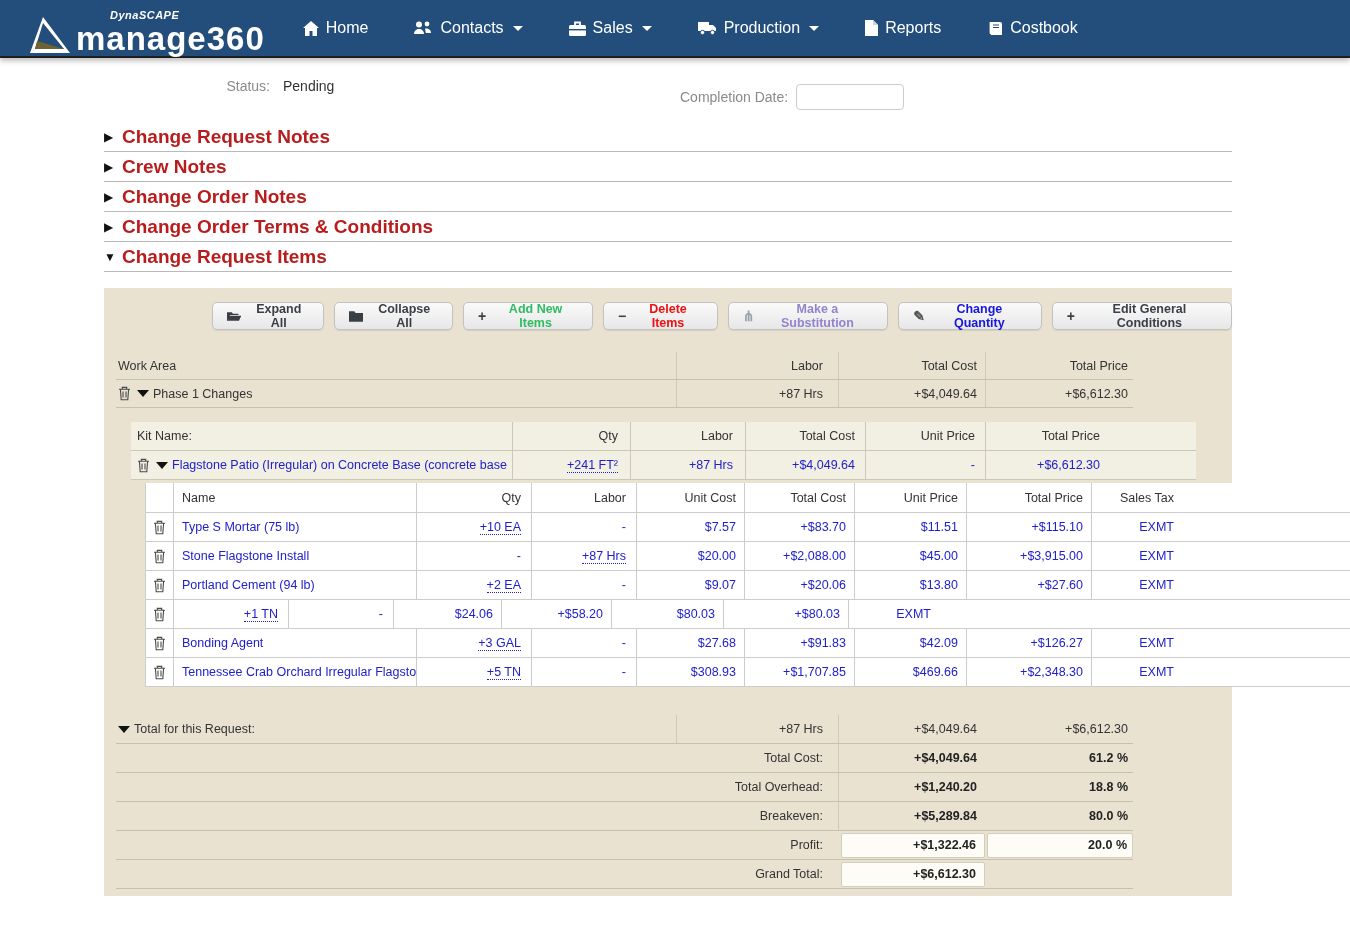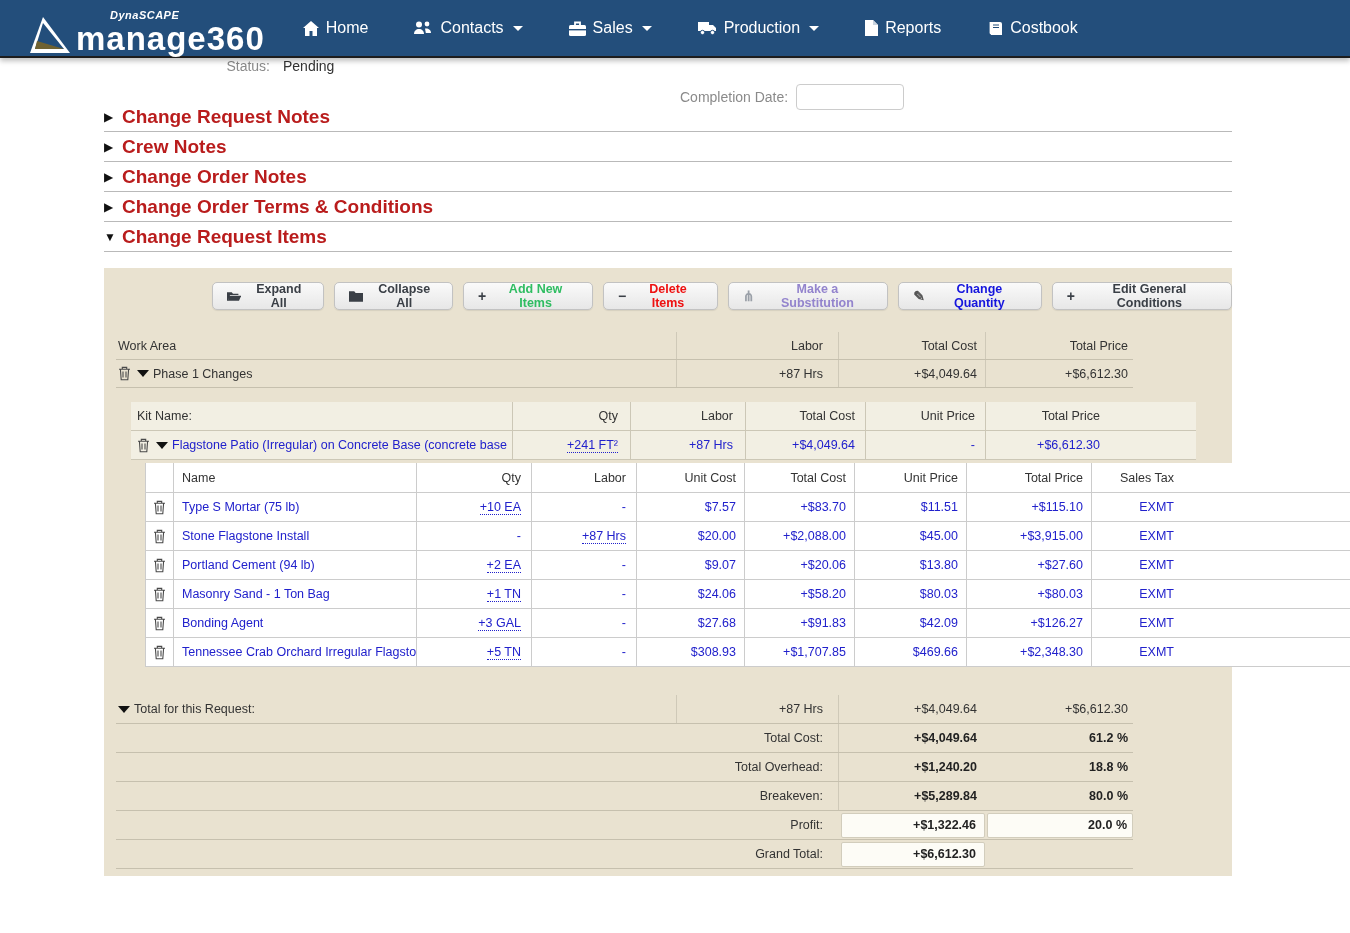--- a/index.html
+++ b/index.html
@@ -14,21 +14,21 @@
   .brand-text { line-height:1; color:#fff; }
   .brand-tag { font-size:11px; font-weight:bold; font-style:italic; letter-spacing:.5px; display:block; margin:8px 0 1px 34px;}
   .brand-name { font-size:33px; font-weight:bold; letter-spacing:1px; }
   .nav-items { display:flex; align-items:center; gap:46px; }
   .nav-item { display:flex; align-items:center; gap:7px; color:#fff; font-size:16px; cursor:pointer; }
   .nav-item svg { display:block; }
   .caret { width:0; height:0; border-left:5px solid transparent; border-right:5px solid transparent;
     border-top:5px solid #fff; margin-left:2px; }
 
   
-  .page-head { position:relative; }
+  .page-head { position:relative; padding-top:20px; }
   .field-row { display:flex; margin-bottom:14px; }
   .field-label { width:270px; text-align:right; color:#8a8a8a; font-size:14px; }
   .field-value { margin-left:13px; font-size:14px; color:#333; }
   a.job-link { color:#333; text-decoration:underline; }
   .completion { position:absolute; top:26px; left:680px; display:flex; align-items:center; }
   .completion label { color:#8a8a8a; font-size:14px; margin-right:8px; }
   .completion input { width:108px; height:26px; border:1px solid #ccc; border-radius:4px; background:#fff; padding:0 6px; font-size:13px;}
 
   
   .sections { margin:28px 0 0 104px; width:1128px; }
@@ -421,23 +421,20 @@
           <span class="blue">EXMT</span>
         </div>
     </div>
 
     <div class="r">
       <div class="ct">
           <svg class="trash" viewBox="0 0 13 15">
             <path d="M1 3.2h11M4.3 3.2V1.4h4.4v1.8M2.4 3.2l.8 10.6h6.6l.8-10.6M5 5.5v6M8 5.5v6" fill="none" stroke="#4a4a4a" stroke-width="1.1"></path>
           </svg>
         </div>
-      <div class="cname">
-          <span class="blue">Masonry Sand - 1 Ton Bag</span>
-        </div>
       <div class="cv cqty">
           <span class="blue dotted">+1 TN</span>
         </div>
       <div class="cv clab">
           <span class="blue">-</span>
         </div>
       <div class="cv cuc">
           <span class="blue">$24.06</span>
         </div>
       <div class="cv ctc">

